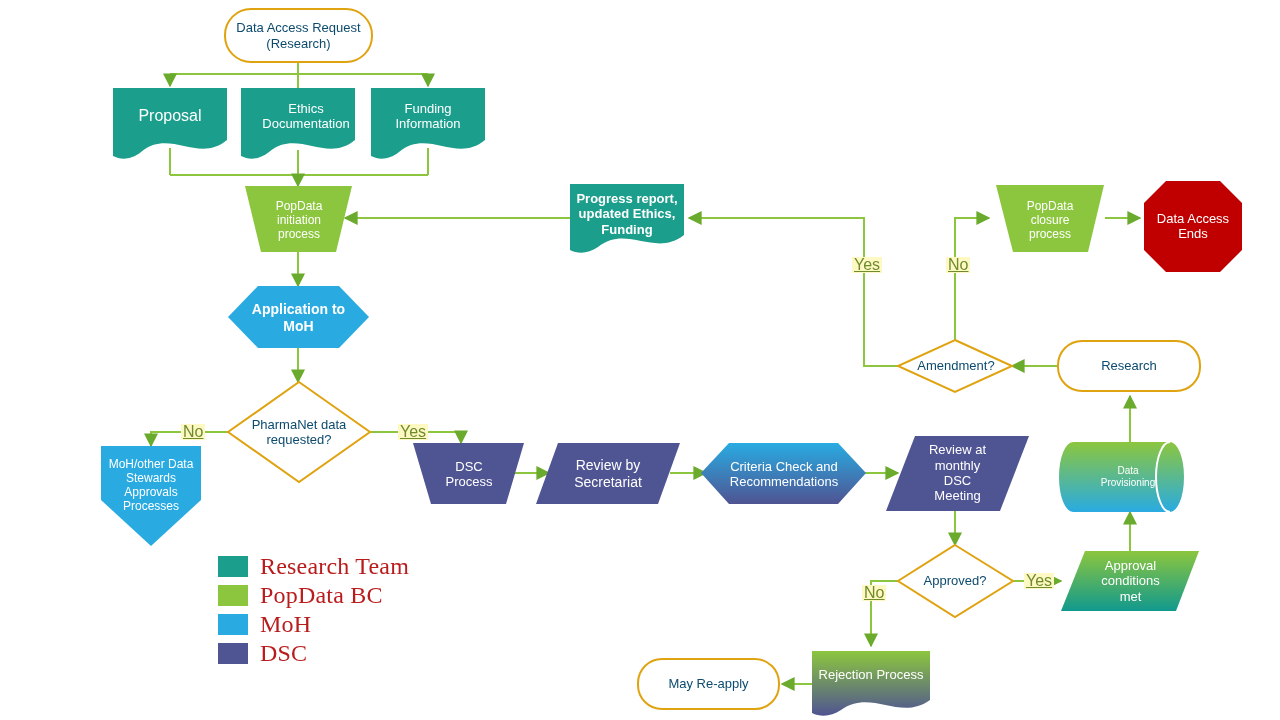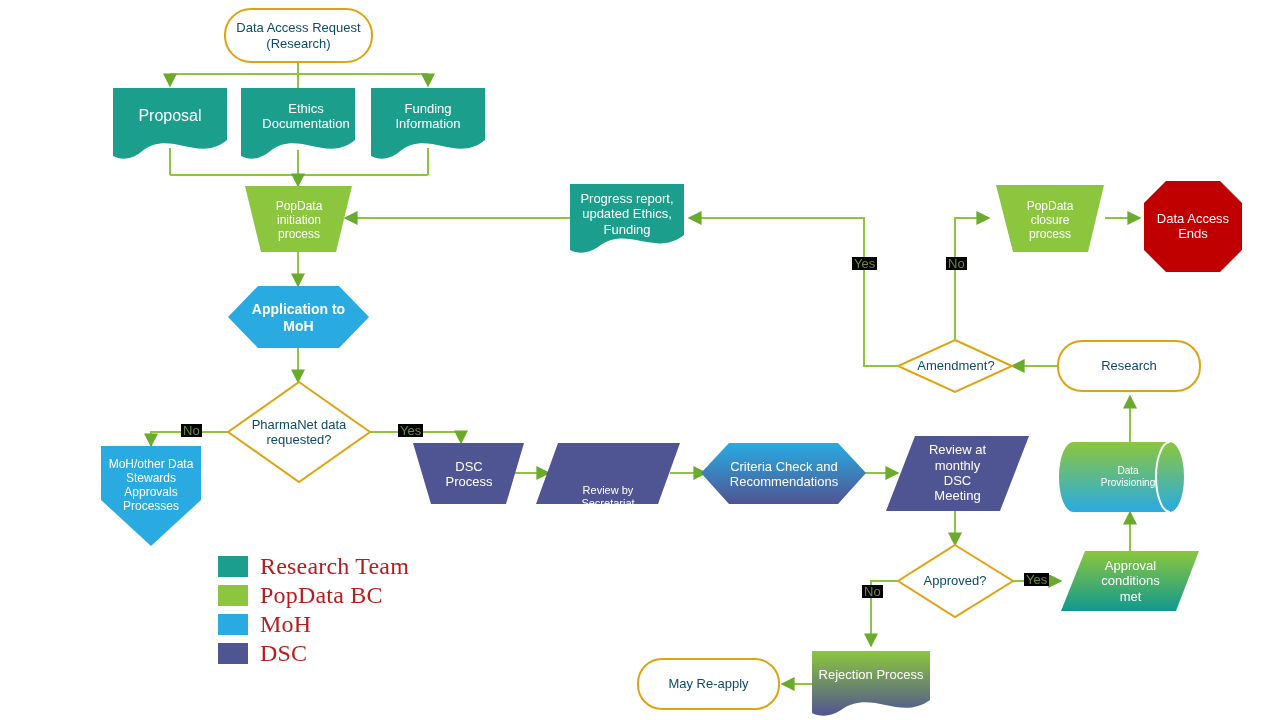--- a/index.html
+++ b/index.html
@@ -11,24 +11,25 @@
     display:flex;align-items:center;justify-content:center;
     text-align:center;
     pointer-events:none;
     line-height:1.18;
   }
   .lbl-white{color:#ffffff;}
   .lbl-dark{color:#0c4a6e;}
   .edge-label{
     position:absolute;
     color:#6f8b2e;
-    font-size:13px;
-    background:#000000;
+    font-size:16px;
+    background:#fef9c3;
     padding:0 2px;
     line-height:1;
+    text-decoration:underline;
   }
   .legend{position:absolute;left:218px;top:552px;}
   .legend-row{display:flex;align-items:center;height:29px;}
   .legend-swatch{width:30px;height:21px;margin-right:12px;}
   .legend-text{
     font-family:Liberation Serif, serif;
     font-size:24px;
     color:#b91c1c;
     letter-spacing:.2px;
   }
@@ -174,41 +175,41 @@
   <div class="node-label lbl-white" style="left:254px;top:190px;width:90px;height:60px;font-size:12px;">PopData<br>initiation<br>process</div>
 
   <div class="node-label lbl-white" style="left:236px;top:290px;width:125px;height:55px;font-size:14px;font-weight:bold;">Application to<br>MoH</div>
 
   <div class="node-label lbl-dark" style="left:234px;top:406px;width:130px;height:52px;font-size:13px;">PharmaNet data<br>requested?</div>
 
   <div class="node-label lbl-white" style="left:96px;top:450px;width:110px;height:70px;font-size:12px;">MoH/other Data<br>Stewards<br>Approvals<br>Processes</div>
 
   <div class="node-label lbl-white" style="left:424px;top:448px;width:90px;height:52px;font-size:13px;">DSC<br>Process</div>
 
-  <div class="node-label lbl-white" style="left:548px;top:471px;width:120px;height:52px;font-size:11px;">Review by<br>Secretariat</div>
+  <div class="node-label lbl-white" style="left:548px;top:448px;width:120px;height:52px;font-size:14px;">Review by<br>Secretariat</div>
 
   <div class="node-label lbl-white" style="left:704px;top:448px;width:160px;height:52px;font-size:13px;">Criteria Check and<br>Recommendations</div>
 
   <div class="node-label lbl-white" style="left:900px;top:438px;width:115px;height:70px;font-size:13px;">Review at<br>monthly<br>DSC<br>Meeting</div>
 
   <div class="node-label lbl-dark" style="left:905px;top:558px;width:100px;height:46px;font-size:13px;">Approved?</div>
 
   <div class="node-label lbl-white" style="left:1073px;top:553px;width:115px;height:56px;font-size:13px;">Approval<br>conditions<br>met</div>
 
   <div class="node-label lbl-white" style="left:1073px;top:446px;width:110px;height:62px;font-size:10px;">Data<br>Provisioning</div>
 
   <div class="node-label lbl-dark" style="left:1058px;top:341px;width:142px;height:50px;font-size:13px;">Research</div>
 
   <div class="node-label lbl-white" style="left:812px;top:653px;width:118px;height:44px;font-size:13px;">Rejection Process</div>
 
   <div class="node-label lbl-dark" style="left:638px;top:659px;width:141px;height:50px;font-size:13px;">May Re-apply</div>
 
   <div class="node-label lbl-dark" style="left:906px;top:353px;width:100px;height:26px;font-size:13px;">Amendment?</div>
 
-  <div class="node-label lbl-white" style="left:570px;top:186px;width:114px;height:56px;font-size:13px;">Progress report,<br>updated Ethics,<br>Funding</div>
+  <div class="node-label lbl-white" style="left:570px;top:186px;width:114px;height:56px;font-size:13px;font-weight:bold;">Progress report,<br>updated Ethics,<br>Funding</div>
 
   <div class="node-label lbl-white" style="left:1005px;top:190px;width:90px;height:60px;font-size:12px;">PopData<br>closure<br>process</div>
 
   <div class="node-label lbl-white" style="left:1146px;top:198px;width:94px;height:56px;font-size:13px;">Data Access<br>Ends</div>
 
   <div class="edge-label" style="left:181px;top:424px;">No</div>
 
   <div class="edge-label" style="left:398px;top:424px;">Yes</div>
 
   <div class="edge-label" style="left:862px;top:585px;">No</div>

